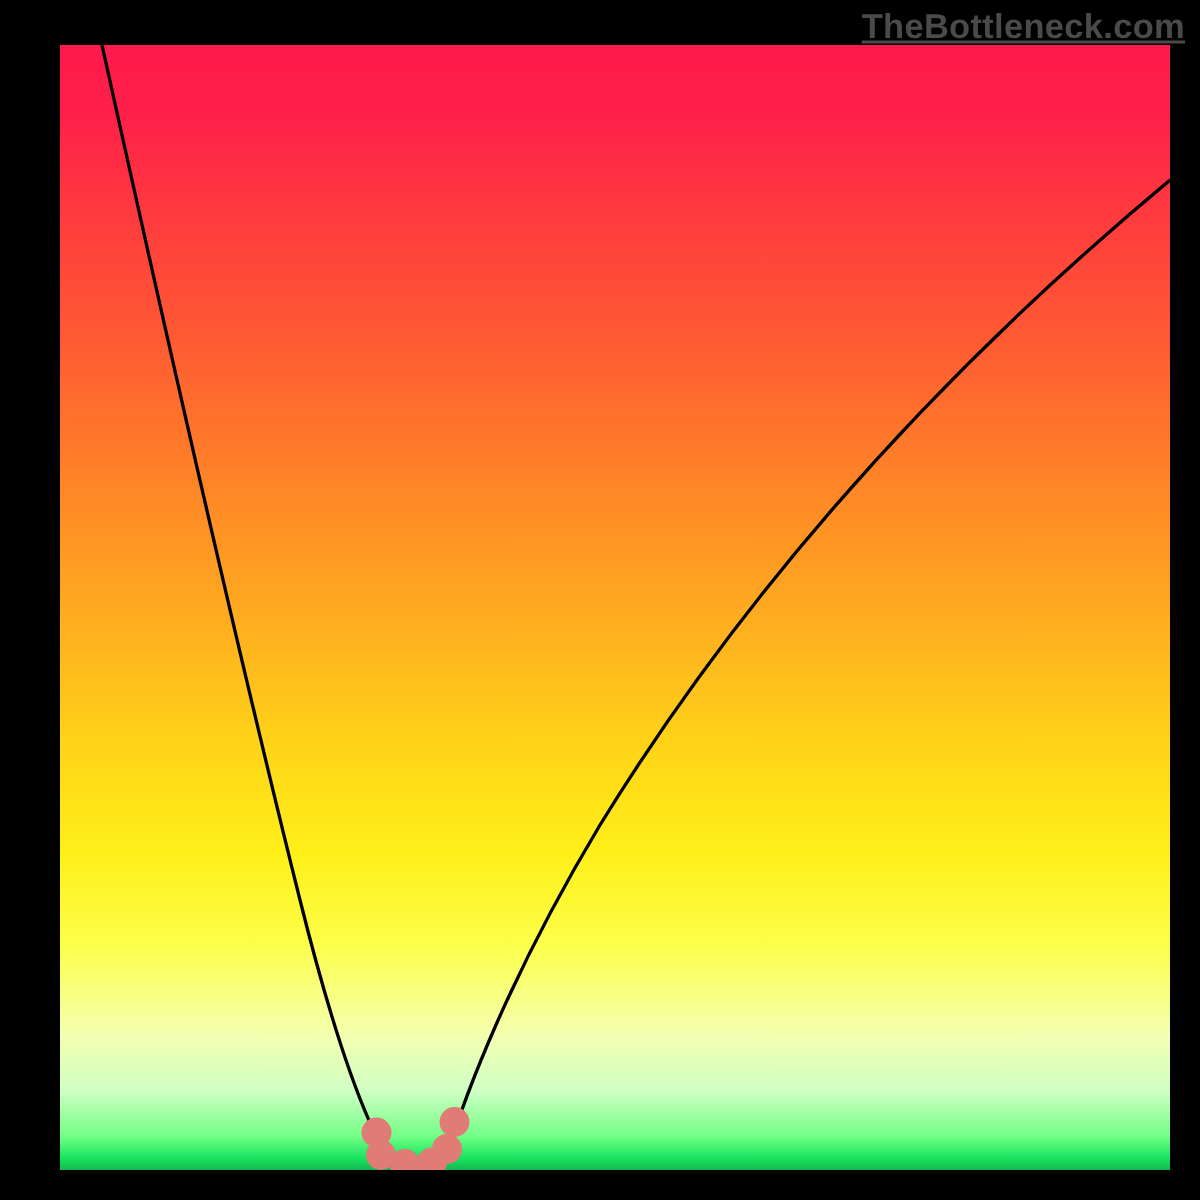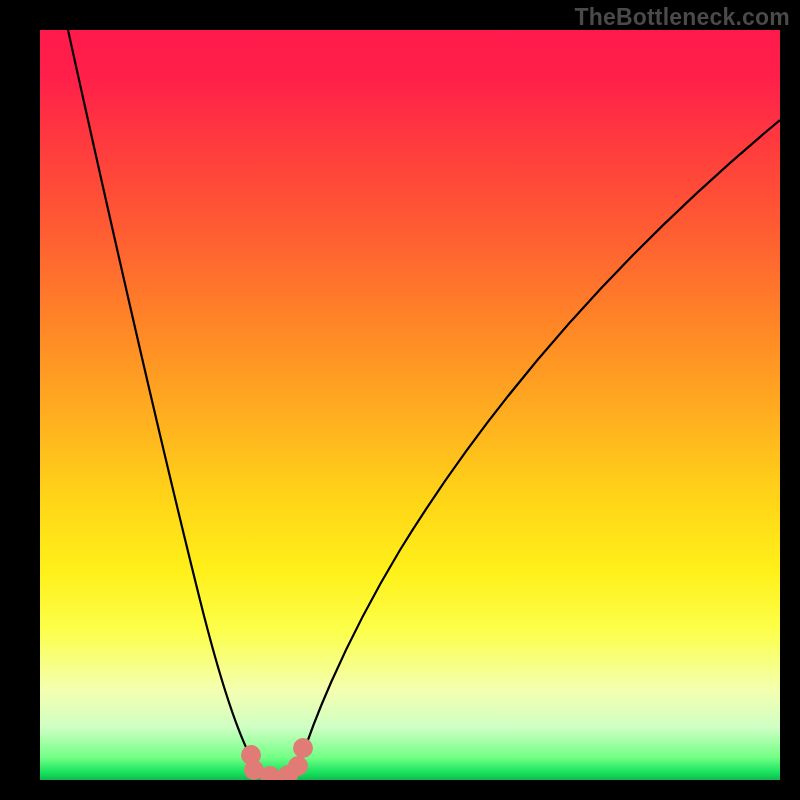--- a/index.html
+++ b/index.html
@@ -21,20 +21,21 @@
   }
   .watermark {
     position: absolute;
     top: 4px;
     right: 10px;
     color: #4a4a4a;
     font-size: 23px;
     font-weight: 600;
     letter-spacing: 0.2px;
     z-index: 5;
+    text-decoration: underline;
   }
   .plot {
     position: absolute;
     top: 30px;
     left: 40px;
     width: 740px;
     height: 750px;
     overflow: hidden;
   }
   .gradient {

